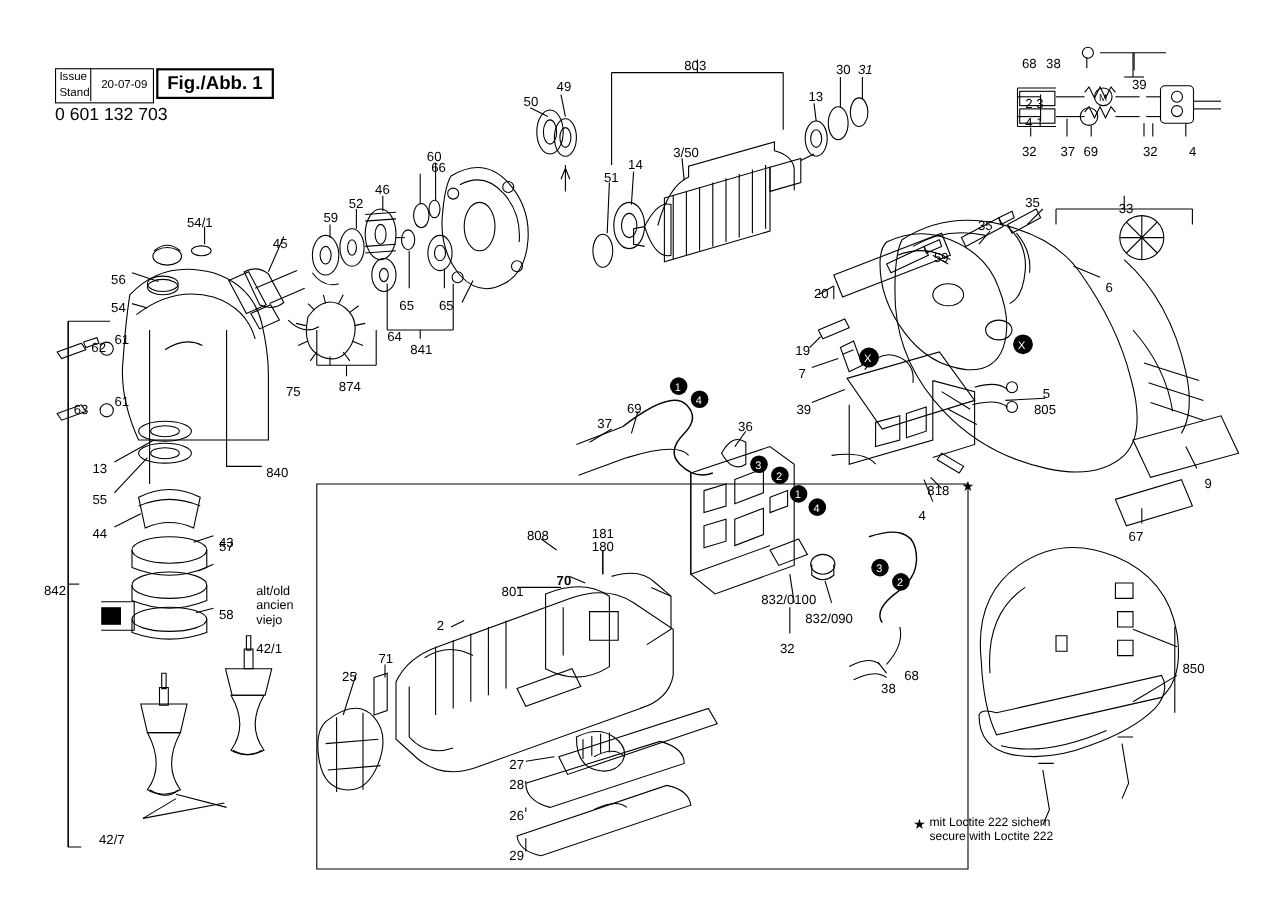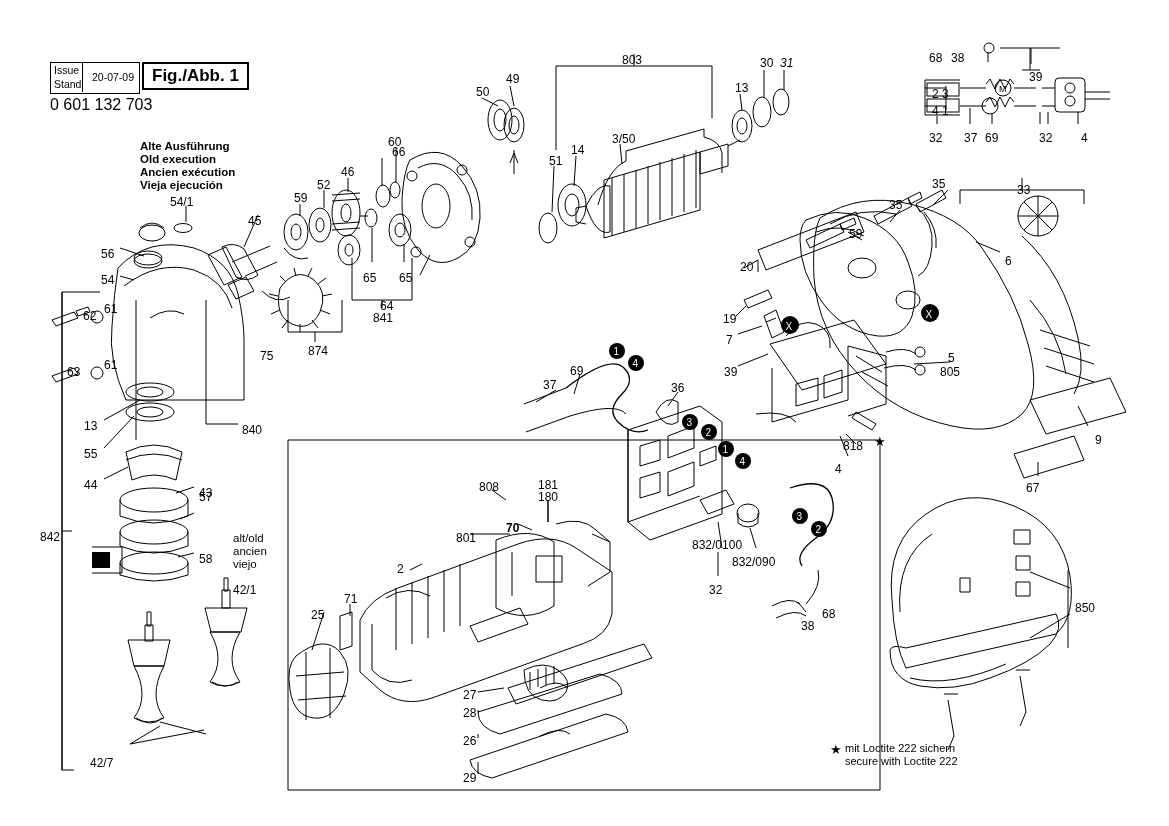--- a/index.html
+++ b/index.html
@@ -391,24 +391,20 @@
 </svg>
 
 <div class="abs" style="left:50px;top:56px;margin-top:40px;">0 601 132 703</div>
 <div class="abs" style="left:50px;top:62px;width:88px;height:30px;border:1px solid #000;"></div>
 <div class="abs small" style="left:54px;top:64px;">Issue</div>
 <div class="abs small" style="left:54px;top:78px;">Stand</div>
 <div class="abs" style="left:82px;top:62px;width:1px;height:30px;background:#000;"></div>
 <div class="abs small" style="left:92px;top:71px;">20-07-09</div>
 <div class="abs boxed" style="left:142px;top:62px;">Fig./Abb. 1</div>
 
-<div class="abs multiline" style="left:140px;top:140px;font-weight:bold;">Alte Ausführung
-Old execution
-Ancien exécution
-Vieja ejecución</div>
 <div class="abs multiline" style="left:233px;top:532px;">alt/old
 ancien
 viejo</div>
 <div class="abs legend" style="left:845px;top:742px;">mit Loctite 222 sichern
 secure with Loctite 222</div>
 <div class="abs star" style="left:830px;top:742px;">★</div>
 <div class="abs star" style="left:874px;top:434px;">★</div>
 
 <div id="callouts">
       <div class="abs lbl" style="left: 101px; top: 248px;">56</div>
@@ -429,21 +425,21 @@
       <div class="abs lbl" style="left: 90px; top: 757px;">42/7</div>
       <div class="abs lbl" style="left: 242px; top: 424px;">840</div>
       <div class="abs lbl" style="left: 260px; top: 350px;">75</div>
       <div class="abs lbl" style="left: 308px; top: 345px;">874</div>
       <div class="abs lbl" style="left: 248px; top: 215px;">45</div>
       <div class="abs lbl" style="left: 294px; top: 192px;">59</div>
       <div class="abs lbl" style="left: 317px; top: 179px;">52</div>
       <div class="abs lbl" style="left: 341px; top: 166px;">46</div>
       <div class="abs lbl" style="left: 374px; top: 146px; padding-left: 18px;">66</div>
       <div class="abs lbl" style="left: 388px; top: 136px;">60</div>
-      <div class="abs lbl" style="left: 352px; top: 300px; margin-left: 28px;">64</div>
+      <div class="abs lbl" style="left: 352px; top: 300px;">64</div>
       <div class="abs lbl" style="left: 363px; top: 272px;">65</div>
       <div class="abs lbl" style="left: 399px; top: 272px;">65</div>
       <div class="abs lbl" style="left: 373px; top: 312px;">841</div>
       <div class="abs lbl" style="left: 476px; top: 86px;">50</div>
       <div class="abs lbl" style="left: 494px; top: 73px; margin-left: 12px;">49</div>
       <div class="abs lbl" style="left: 549px; top: 155px;">51</div>
       <div class="abs lbl" style="left: 571px; top: 144px;">14</div>
       <div class="abs lbl" style="left: 612px; top: 133px;">3/50</div>
       <div class="abs lbl" style="left: 622px; top: 54px;">803</div>
       <div class="abs lbl" style="left: 735px; top: 82px;">13</div>

